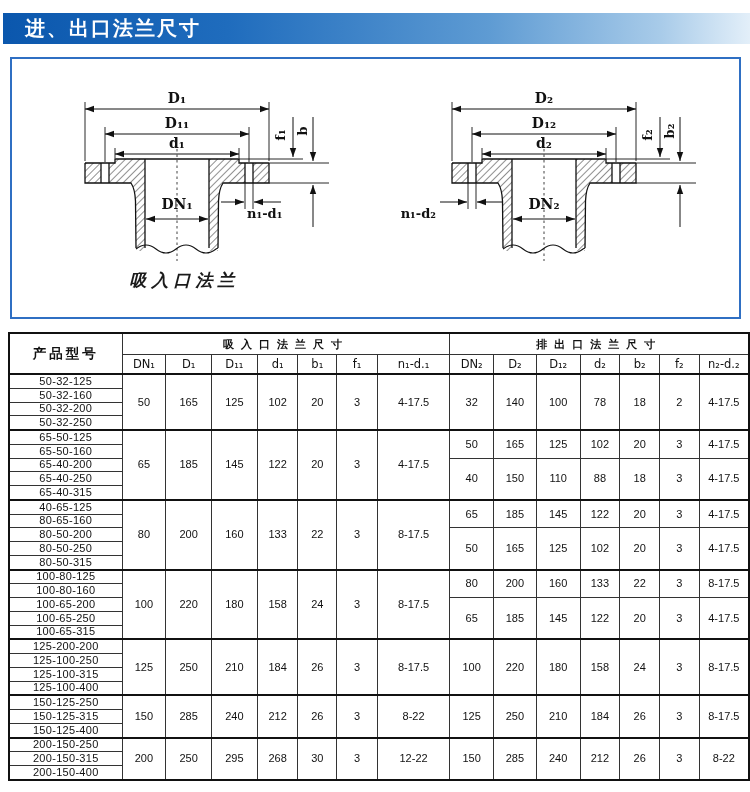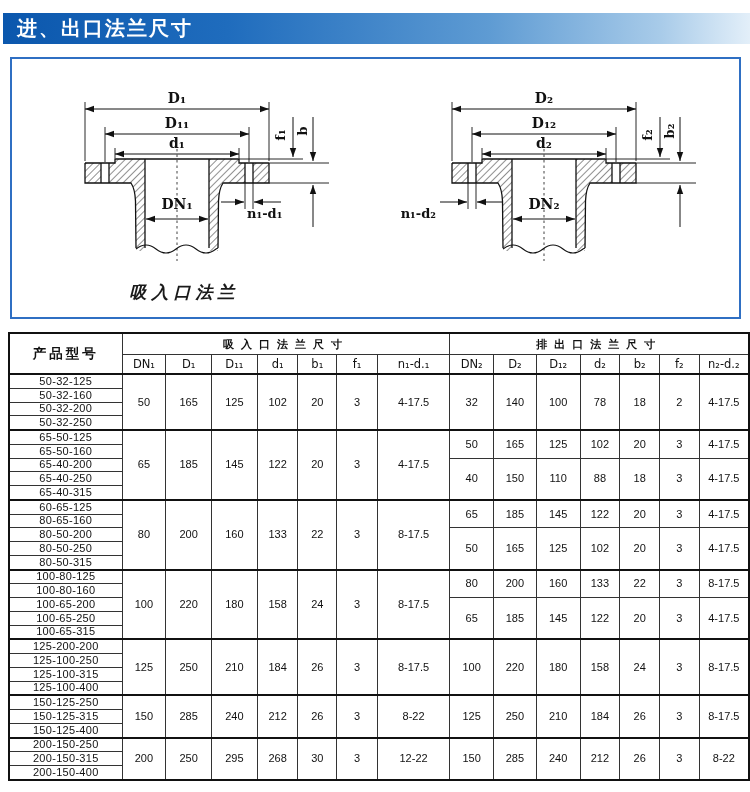--- a/index.html
+++ b/index.html
@@ -4,34 +4,34 @@
 <style>
   html,body{margin:0;padding:0;}
   body{width:750px;height:792px;background:#ffffff;position:relative;
        font-family:"Liberation Sans",sans-serif;color:#111;overflow:hidden;}
 
   
   .banner{position:absolute;left:3px;top:13px;width:747px;height:31px;
           background:linear-gradient(90deg,#0b57ad 0%,#1f6cbd 30%,#5e9bd3 65%,#a8cbe9 88%,#e3eff9 100%);
           display:flex;align-items:center;}
   .banner-title{color:#ffffff;font-weight:bold;font-size:20px;letter-spacing:2px;
-                padding-left:14px;font-family:"Liberation Sans",sans-serif;}
+                padding-left:22px;font-family:"Liberation Sans",sans-serif;}
 
   
   .panel{position:absolute;left:10px;top:57px;width:727px;height:258px;
          border:2px solid #2f6fc3;background:#ffffff;}
   .diag{position:absolute;}
   .diag-left{left:5px;top:10px;}
   .diag-right{left:372px;top:10px;}
   .dlbl{font-family:"DejaVu Serif",serif;font-weight:bold;font-size:14px;fill:#111;}
   .dlbl-sm{font-family:"DejaVu Serif",serif;font-weight:bold;font-size:13px;fill:#111;}
   .caption{position:absolute;width:335px;text-align:center;
            font-family:"DejaVu Serif",serif;font-style:italic;font-weight:bold;
            font-size:17px;letter-spacing:5px;color:#1a1a1a;}
-  .caption-left{left:5px;top:210px;margin-top:12px;}
+  .caption-left{left:5px;top:210px;}
   .caption-right{left:372px;top:213px;}
 
   
   table.dim{position:absolute;left:8px;top:332px;border-collapse:collapse;
             table-layout:fixed;border:2px solid #111;background:#fff;}
   table.dim th,table.dim td{border:1px solid #333;text-align:center;padding:0;
             vertical-align:middle;color:#111;}
   th.grp-h{font-family:"DejaVu Serif",serif;font-size:11px;font-weight:bold;
            letter-spacing:7px;height:20px;}
   th.model-h{font-family:"DejaVu Serif",serif;font-size:13.5px;font-weight:bold;
@@ -262,21 +262,21 @@
         <td rowspan="3">3</td>
         <td rowspan="3">4-17.5</td>
       </tr>
       <tr>
         <td class="model-cell">65-40-250</td>
       </tr>
       <tr>
         <td class="model-cell">65-40-315</td>
       </tr>
       <tr class="group-start">
-        <td class="model-cell">60-65-125</td>
+        <td class="model-cell">40-65-125</td>
         <td rowspan="5">80</td>
         <td rowspan="5">200</td>
         <td rowspan="5">160</td>
         <td rowspan="5">133</td>
         <td rowspan="5">22</td>
         <td rowspan="5">3</td>
         <td rowspan="5">8-17.5</td>
         <td rowspan="2">65</td>
         <td rowspan="2">185</td>
         <td rowspan="2">145</td>

